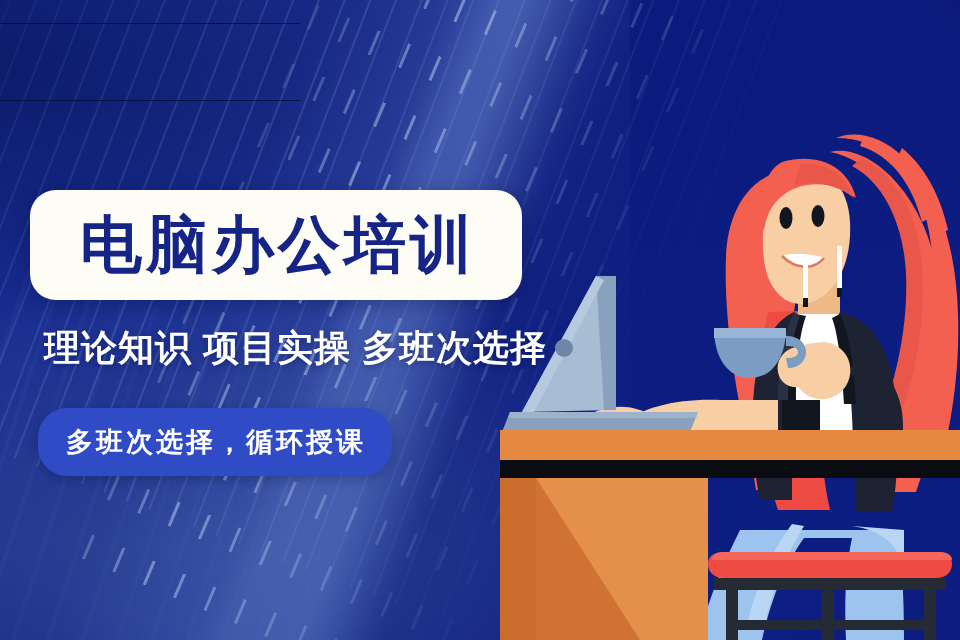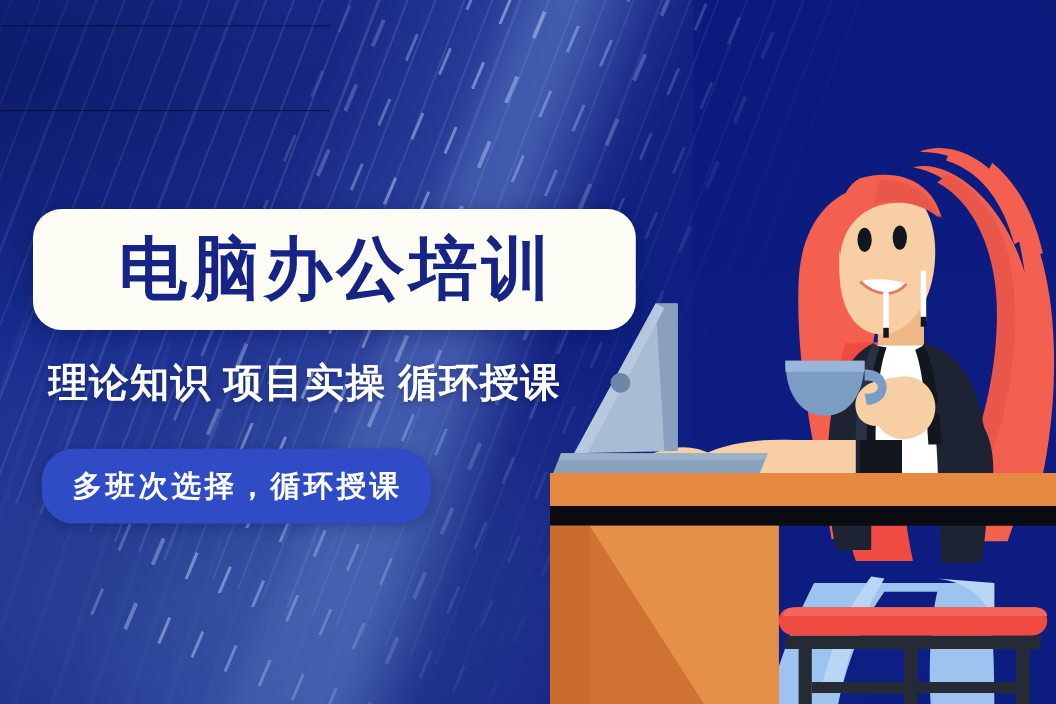--- a/index.html
+++ b/index.html
@@ -91,21 +91,21 @@
   }
   .rule.r1{top:23px;width:300px;}
   .rule.r2{top:100px;width:300px;}
   .vignette{
     position:absolute;inset:0;
     background:radial-gradient(ellipse 120% 110% at 50% 45%,rgba(0,0,0,0) 55%,rgba(4,10,50,.32) 100%);
   }
 
   
   .title-card{
-    position:absolute;left:30px;top:190px;width:548px;height:110px;
+    position:absolute;left:30px;top:190px;width:492px;height:110px;
     background:#fdfdf6;
     border-radius:26px;
     box-shadow:0 4px 18px rgba(4,10,52,.30);
     display:flex;align-items:center;justify-content:center;
   }
   .title-text{
     font-size:62px;line-height:1;
     font-weight:700;
     color:#152485;
     letter-spacing:4px;
@@ -283,19 +283,19 @@
         <path d="M36 418 L208 418 L208 580 L140 580 Z" fill="#e5904a"></path>
         <path d="M0 418 L36 418 L36 580 L0 580 Z" fill="#c96c2c"></path>
       </g>
     </svg>
   </div>
 
   <div class="title-card">
     <span class="title-text">电脑办公培训</span>
   </div>
 
-  <div class="subtitle">理论知识 项目实操 循环授课</div>
+  <div class="subtitle">理论知识 项目实操 多班次选择</div>
 
   <div class="pill">
     <span class="pill-text">多班次选择，循环授课</span>
   </div>
 
 </div>
 
 </body></html>

